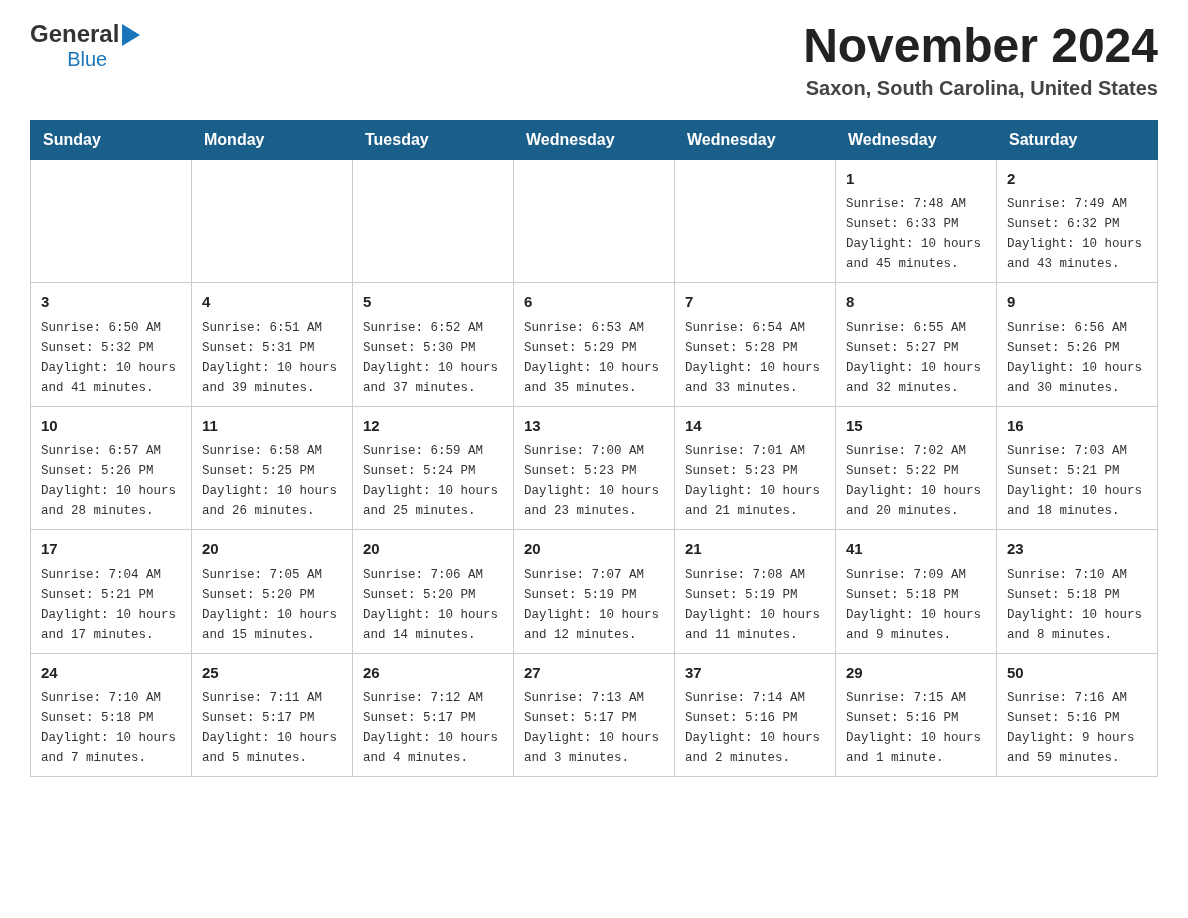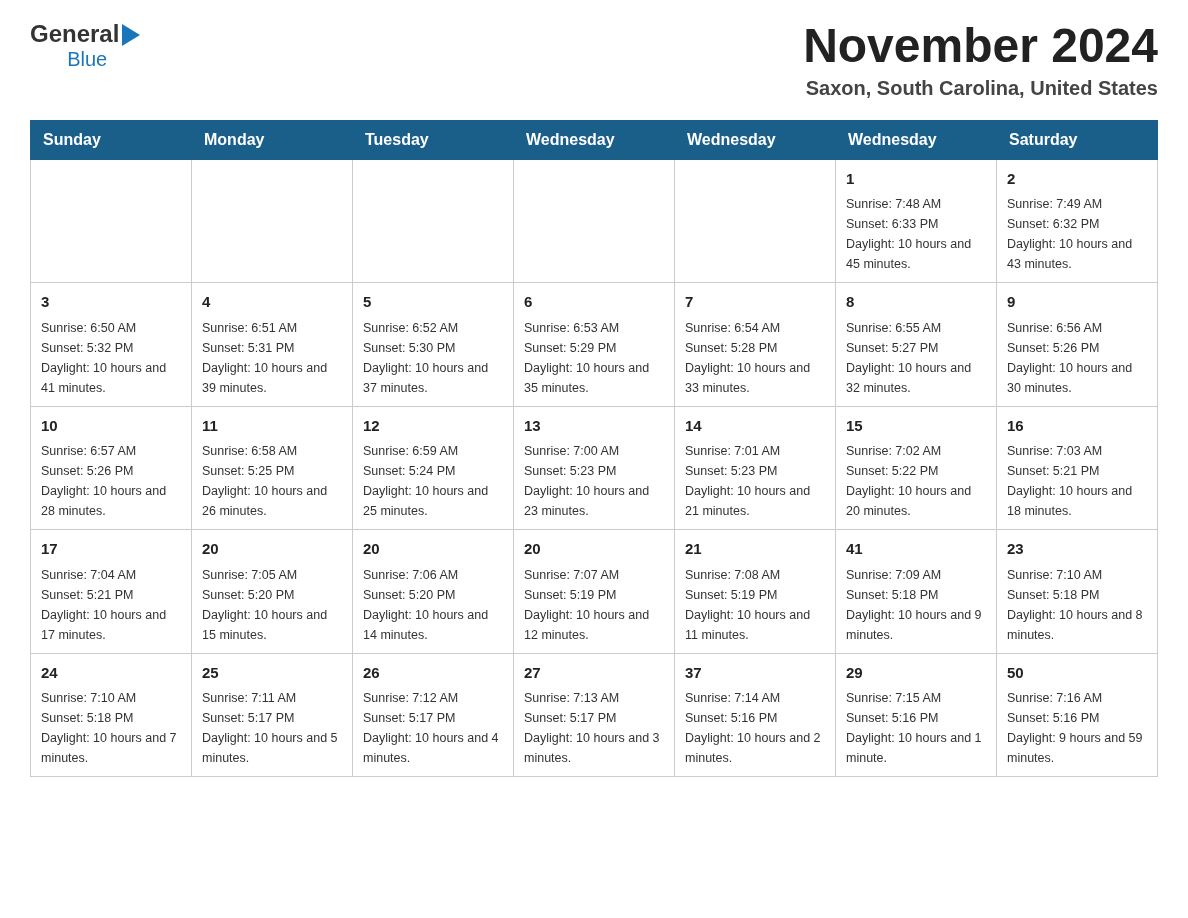--- a/index.html
+++ b/index.html
@@ -65,20 +65,21 @@
     .day-number {
       font-size: 15px;
       font-weight: bold;
       color: #222;
       margin-bottom: 4px;
     }
     .day-info {
       font-size: 12.5px;
       color: #333;
       line-height: 1.6;
+      font-family: Liberation Mono, monospace;
     }
     .empty-cell {
       background: #fff;
     }
     tr td {
       border-top: 2px solid #5a9abf;
     }
   </style>
 </head>
 <body>

